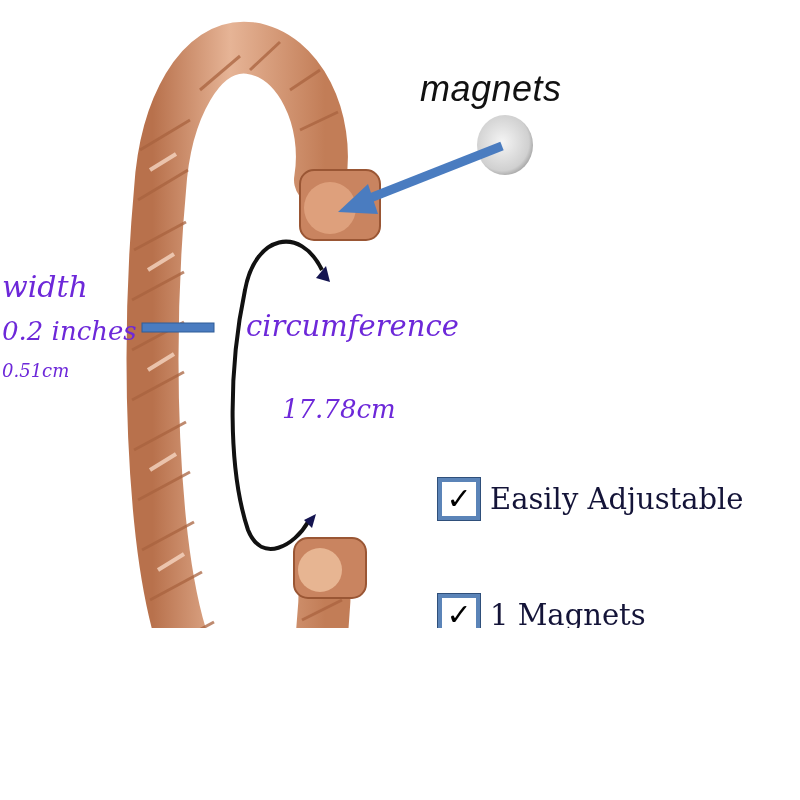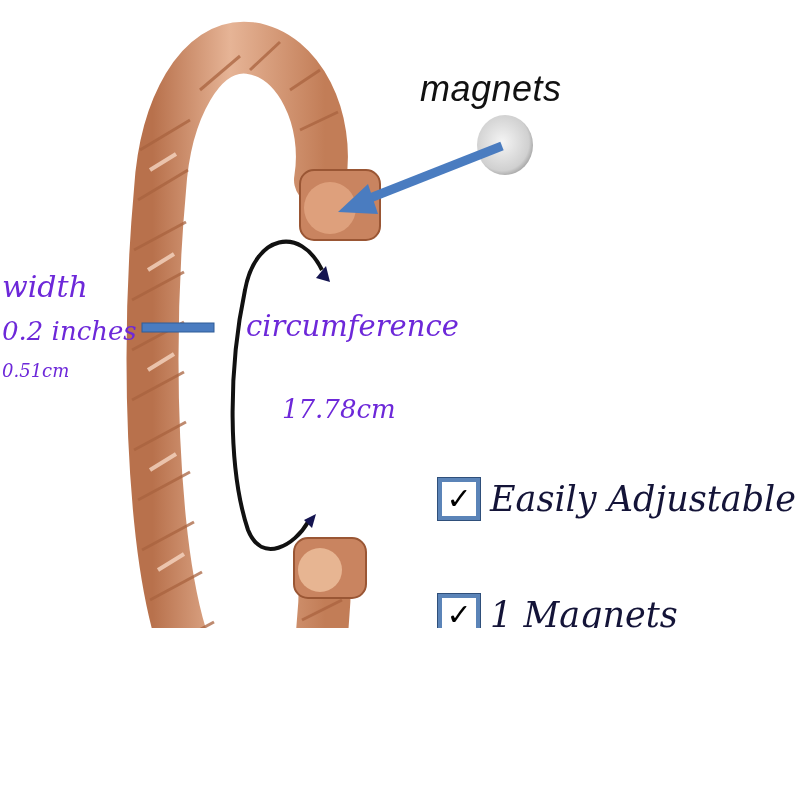--- a/index.html
+++ b/index.html
@@ -33,22 +33,22 @@
     .feature-1 { top: 478px; }
     .feature-2 { top: 594px; }
     .feature-3 { top: 710px; }
     .checkbox {
       width: 42px; height: 42px; box-sizing: border-box;
       border: 4px solid #5b84b8; outline: 1px solid #2f4f7a;
       background: #ffffff; display: flex; align-items: center; justify-content: center;
       font-family: "DejaVu Sans", sans-serif; font-size: 30px; color: #000000; line-height: 1;
     }
     .feature-text {
-      font-family: "DejaVu Serif", serif; font-style: italic;
-      font-size: 35px; color: #141438; white-space: nowrap; line-height: 1;
+      font-family: "DejaVu Serif", serif; 
+      font-size: 29px; color: #141438; white-space: nowrap; line-height: 1;
     }
   </style>
 </head>
 <body>
 
 <div class="canvas">
 
   <svg class="art" width="800" height="800" viewBox="0 0 800 800">
     <defs>
       <linearGradient id="cop" x1="0" y1="0" x2="1" y2="0">

